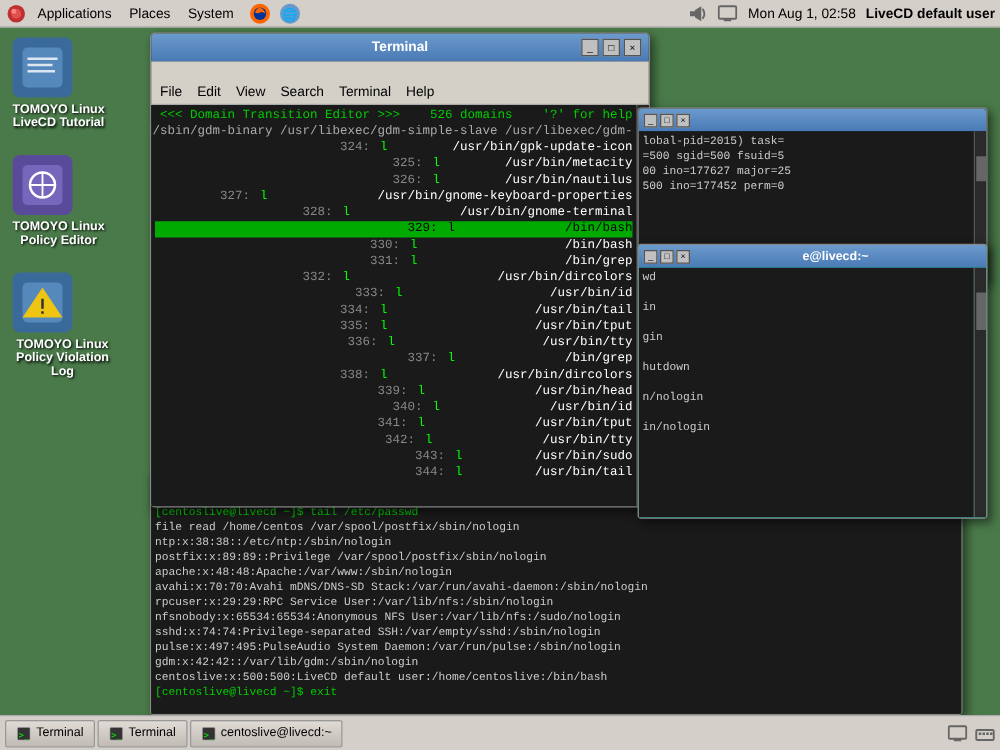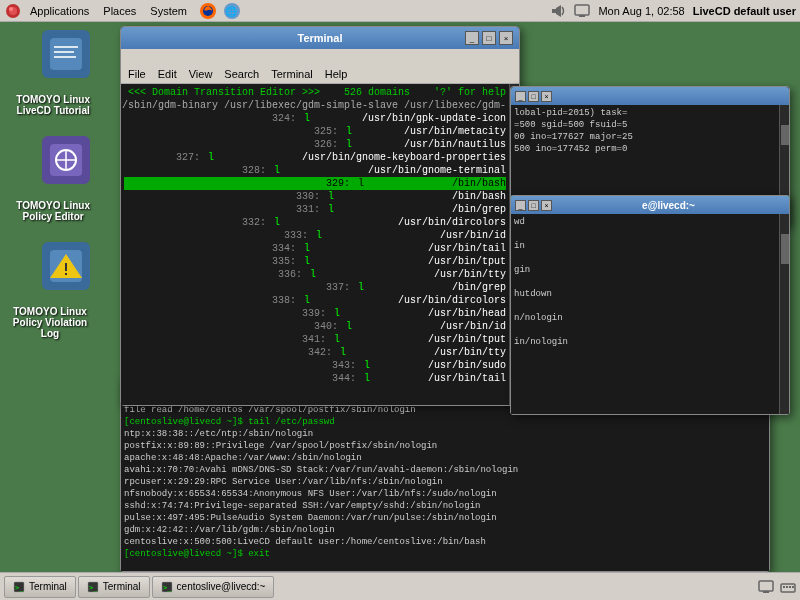--- a/index.html
+++ b/index.html
@@ -57,24 +57,23 @@
       left: 10px;
       top: 30px;
       display: flex;
       flex-direction: column;
       gap: 20px;
       z-index: 5;
     }
     .desktop-icon {
       display: flex;
       flex-direction: column;
-      align-items: flex-end;
+      align-items: flex-start;
       width: 80px;
       cursor: pointer;
-      gap: 12px;
     }
     .desktop-icon .icon-img {
       width: 48px;
       height: 48px;
       margin-bottom: 4px;
       display: flex;
       align-items: center;
       justify-content: center;
       border-radius: 6px;
     }
@@ -507,22 +506,22 @@
     <div class="scrollbar">
       <div class="scrollbar-thumb" style="height:30px;"></div>
     </div>
   </div>
 </div>
 
 <div class="terminal-bottom">
   <div class="terminal-content">
     <div style="color:#ccc;">/usr/bin/gnome-session[centoslive@livecd ~]$ bash</div>
     <div style="color:#ccc;">/bash</div>
+    <div style="color:#00cc00;">[centoslive@livecd ~]$ tail /etc/passwd</div>
     <div style="color:#ccc;">file read /home/centos /var/spool/postfix/sbin/nologin</div>
-    <div style="color:#00cc00;">[centoslive@livecd ~]$ tail /etc/passwd</div>
     <div style="color:#ccc;">ntp:x:38:38::/etc/ntp:/sbin/nologin</div>
     <div style="color:#ccc;">postfix:x:89:89::Privilege /var/spool/postfix/sbin/nologin</div>
     <div style="color:#ccc;">apache:x:48:48:Apache:/var/www:/sbin/nologin</div>
     <div style="color:#ccc;">avahi:x:70:70:Avahi mDNS/DNS-SD Stack:/var/run/avahi-daemon:/sbin/nologin</div>
     <div style="color:#ccc;">rpcuser:x:29:29:RPC Service User:/var/lib/nfs:/sbin/nologin</div>
     <div style="color:#ccc;">nfsnobody:x:65534:65534:Anonymous NFS User:/var/lib/nfs:/sudo/nologin</div>
     <div style="color:#ccc;">sshd:x:74:74:Privilege-separated SSH:/var/empty/sshd:/sbin/nologin</div>
     <div style="color:#ccc;">pulse:x:497:495:PulseAudio System Daemon:/var/run/pulse:/sbin/nologin</div>
     <div style="color:#ccc;">gdm:x:42:42::/var/lib/gdm:/sbin/nologin</div>
     <div style="color:#ccc;">centoslive:x:500:500:LiveCD default user:/home/centoslive:/bin/bash</div>

